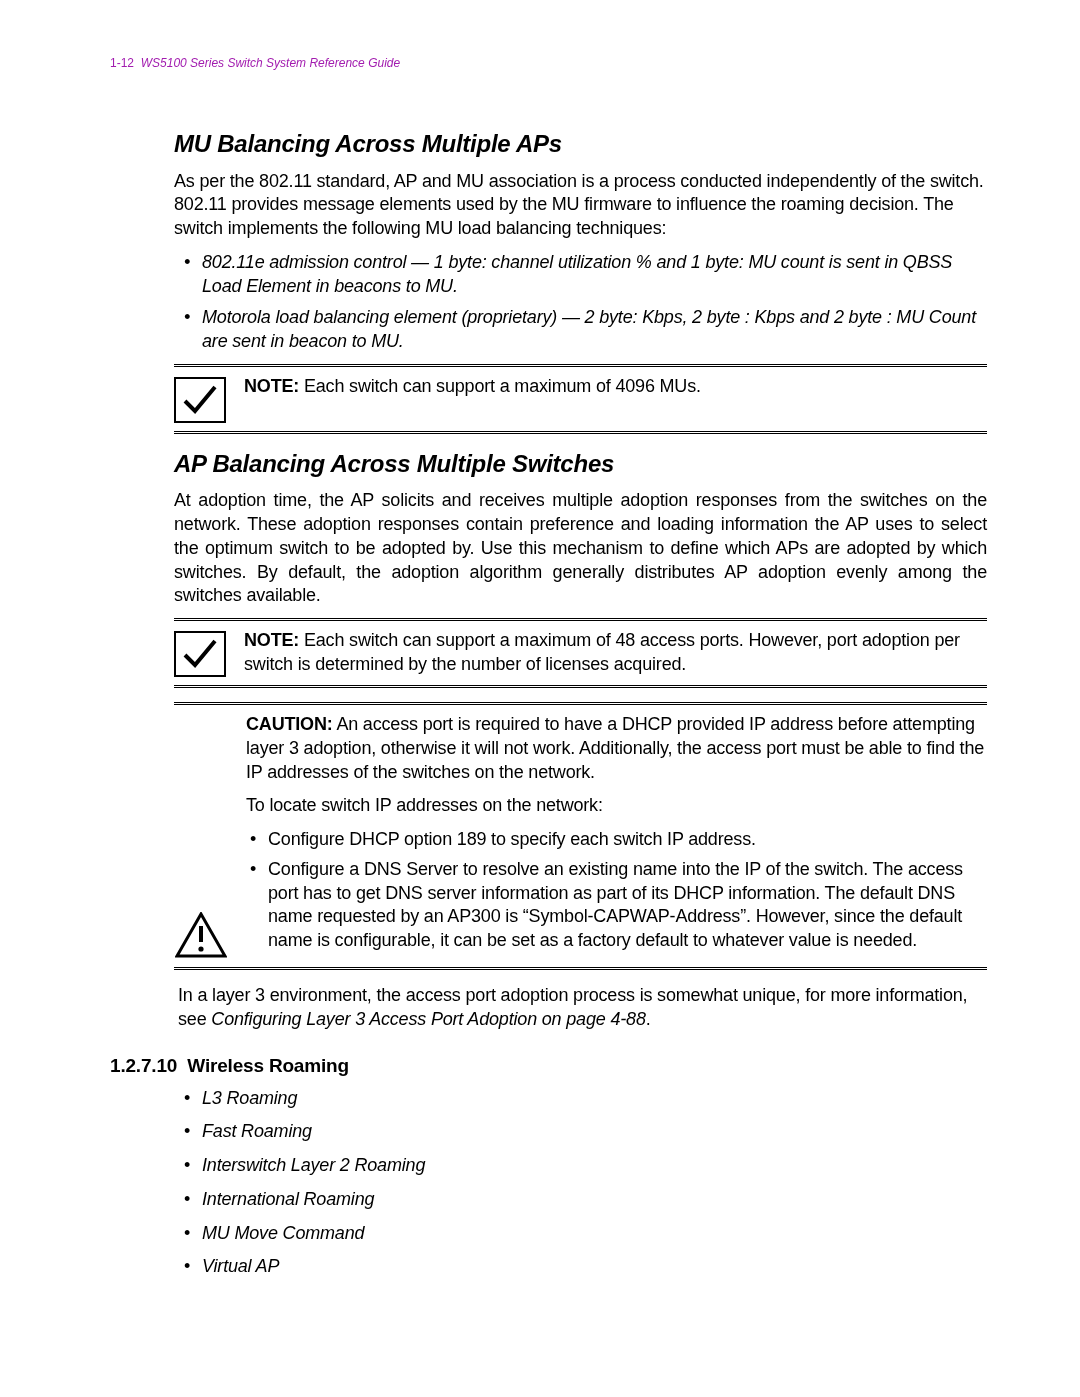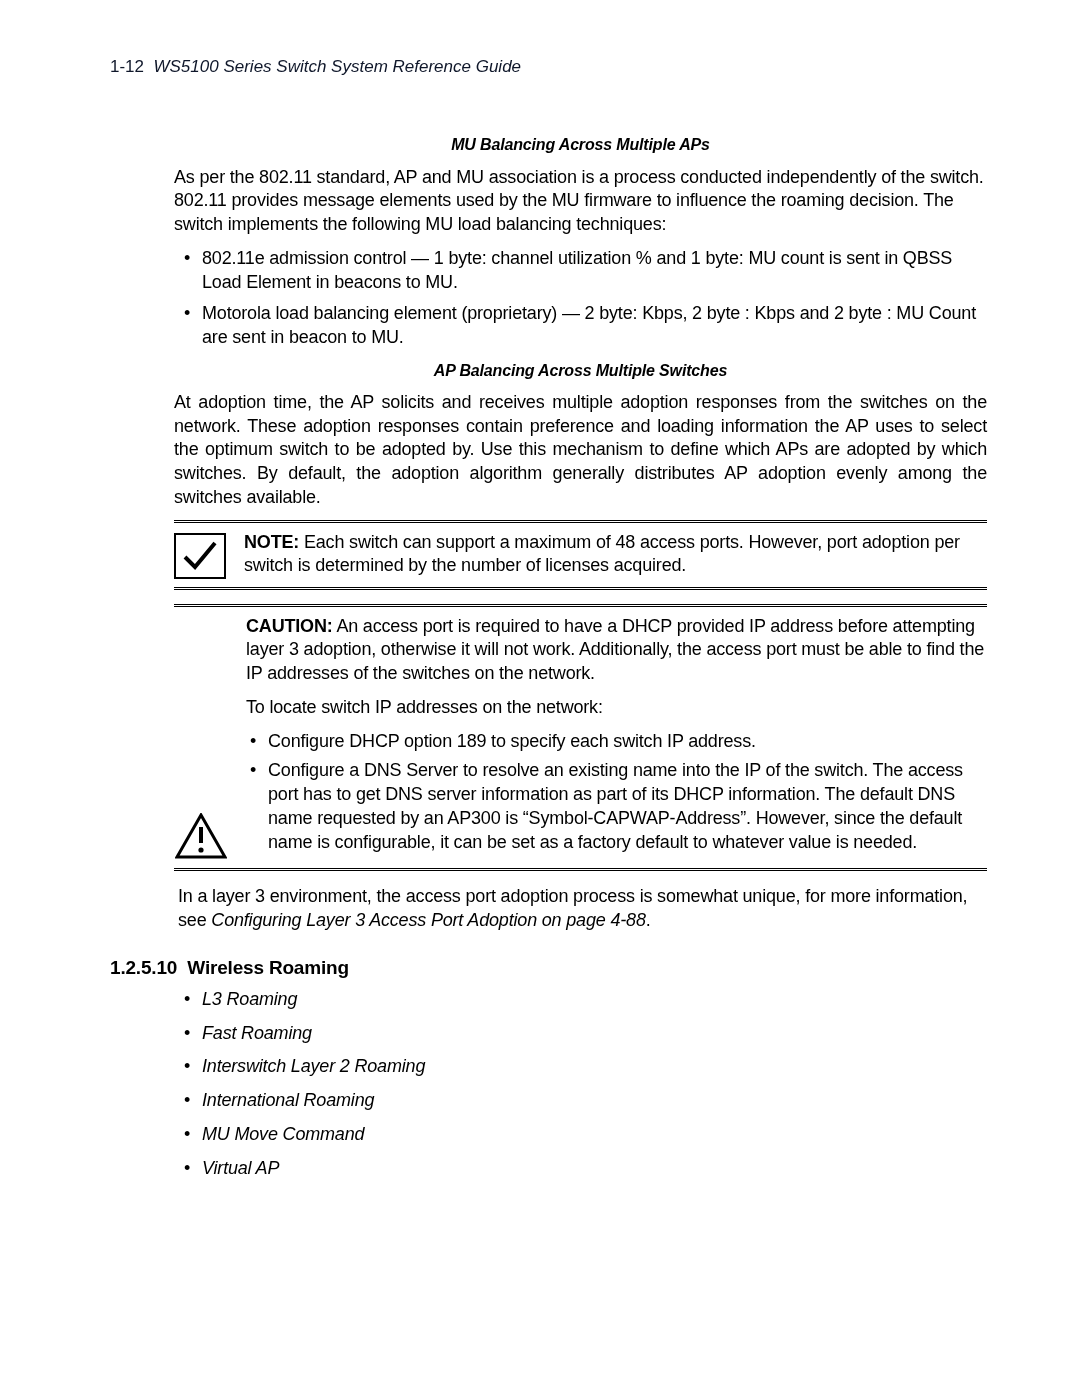--- a/index.html
+++ b/index.html
@@ -14,45 +14,45 @@
     letter-spacing: -0.01em;
   }
   .page {
     width: 1080px;
     height: 1397px;
     position: relative;
     box-sizing: border-box;
     padding: 56px 93px 0 110px;
   }
   .header {
-    font-size: 17px;
-    color: #0f172a;
+    font-size: 12px;
+    color: #a21caf;
     margin-bottom: 56px;
     letter-spacing: 0;
     font-family: "Helvetica Neue", Helvetica, Arial, sans-serif;
   }
   .header .pgnum { font-style: normal; }
   .header .title { font-style: italic; }
   .section-body {
     margin-left: 64px;
   }
   .sub1 {
     font-family: Arial, "Helvetica Neue", sans-serif;
     font-weight: bold;
     font-style: italic;
-    font-size: 16px;
+    font-size: 24px;
     margin: 0 0 10px 0;
     letter-spacing: -0.01em;
-    text-align: center;
   }
   p { margin: 0 0 10px 0; }
   ul.bullets {
     margin: 0 0 10px 0;
     padding: 0 0 0 28px;
     list-style: none;
+    font-style: italic;
   }
   ul.bullets > li {
     position: relative;
     padding-left: 0;
     margin: 0 0 8px 0;
   }
   ul.bullets > li::before {
     content: "•";
     position: absolute;
     left: -18px;
@@ -153,20 +153,31 @@
   </div>
 
   <div class="section-body">
     <div class="sub1">MU Balancing Across Multiple APs</div>
     <p>As per the 802.11 standard, AP and MU association is a process conducted independently of the switch. 802.11 provides message elements used by the MU firmware to influence the roaming decision. The switch implements the following MU load balancing techniques:</p>
     <ul class="bullets">
       <li>802.11e admission control — 1 byte: channel utilization % and 1 byte: MU count is sent in QBSS Load Element in beacons to MU.</li>
       <li>Motorola load balancing element (proprietary) — 2 byte: Kbps, 2 byte : Kbps and 2 byte : MU Count are sent in beacon to MU.</li>
     </ul>
 
+    <div class="note-block">
+      <div class="note-icon-box">
+        <svg width="38" height="34" viewBox="0 0 38 34">
+          <polyline points="4,18 14,28 34,4" fill="none" stroke="#000" stroke-width="4"></polyline>
+        </svg>
+      </div>
+      <div class="note-text">
+        <span class="lbl">NOTE:</span>
+        <span>Each switch can support a maximum of 4096 MUs.</span>
+      </div>
+    </div>
 
     <div class="sub1">AP Balancing Across Multiple Switches</div>
     <p style="text-align:justify;">At adoption time, the AP solicits and receives multiple adoption responses from the switches on the network. These adoption responses contain preference and loading information the AP uses to select the optimum switch to be adopted by. Use this mechanism to define which APs are adopted by which switches. By default, the adoption algorithm generally distributes AP adoption evenly among the switches available.</p>
 
     <div class="note-block">
       <div class="note-icon-box">
         <svg width="38" height="34" viewBox="0 0 38 34">
           <polyline points="4,18 14,28 34,4" fill="none" stroke="#000" stroke-width="4"></polyline>
         </svg>
       </div>
@@ -198,21 +209,21 @@
     </div>
 
     <div class="after-note">
       <p>
         <span>In a layer 3 environment, the access port adoption process is somewhat unique, for more information, see </span><em class="pref">Configuring Layer 3 Access Port Adoption on page 4-88</em><span>.</span>
       </p>
     </div>
   </div>
 
   <div class="h3">
-    <span>1.2.5.10</span>&nbsp;&nbsp;<span>Wireless Roaming</span>
+    <span>1.2.7.10</span>&nbsp;&nbsp;<span>Wireless Roaming</span>
   </div>
   <div class="roaming-body">
     <ul class="roaming-list">
       <li><span class="link">L3 Roaming</span></li>
       <li><span class="link">Fast Roaming</span></li>
       <li><span class="link">Interswitch Layer 2 Roaming</span></li>
       <li><span class="link">International Roaming</span></li>
       <li><span class="link">MU Move Command</span></li>
       <li><span class="link">Virtual AP</span></li>
     </ul>

